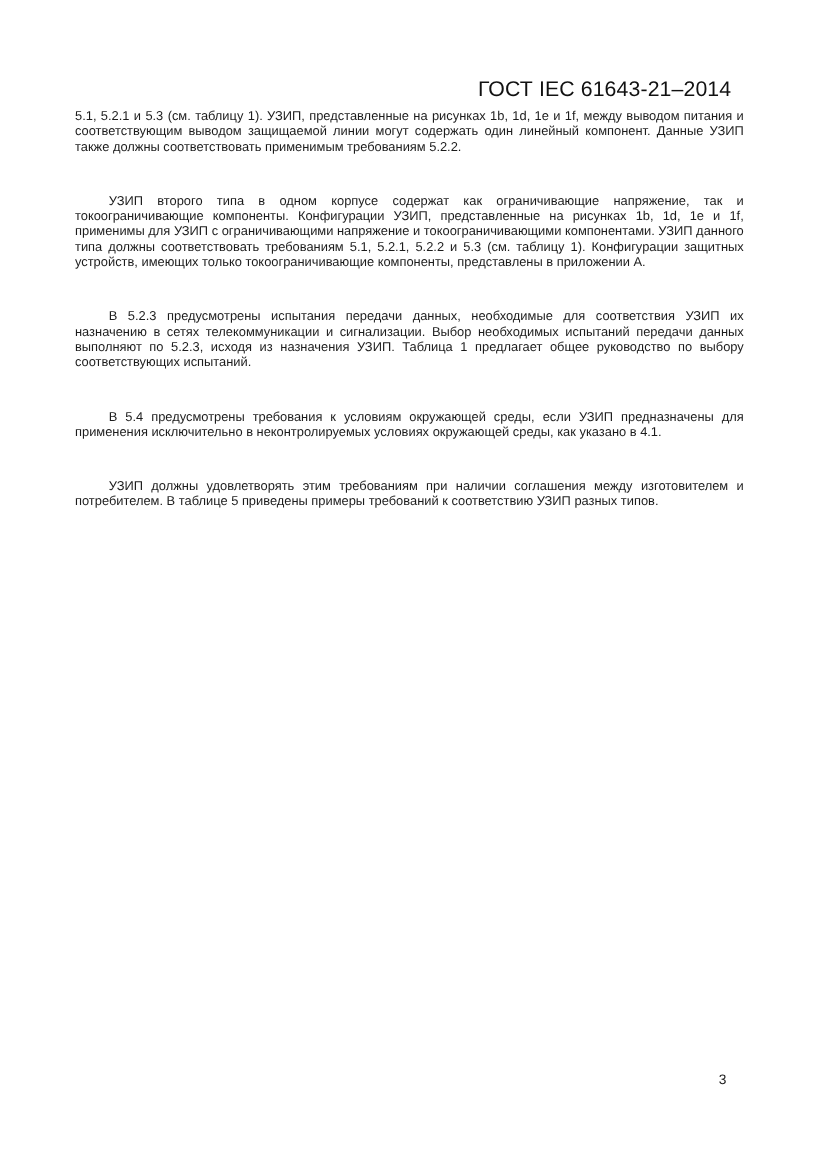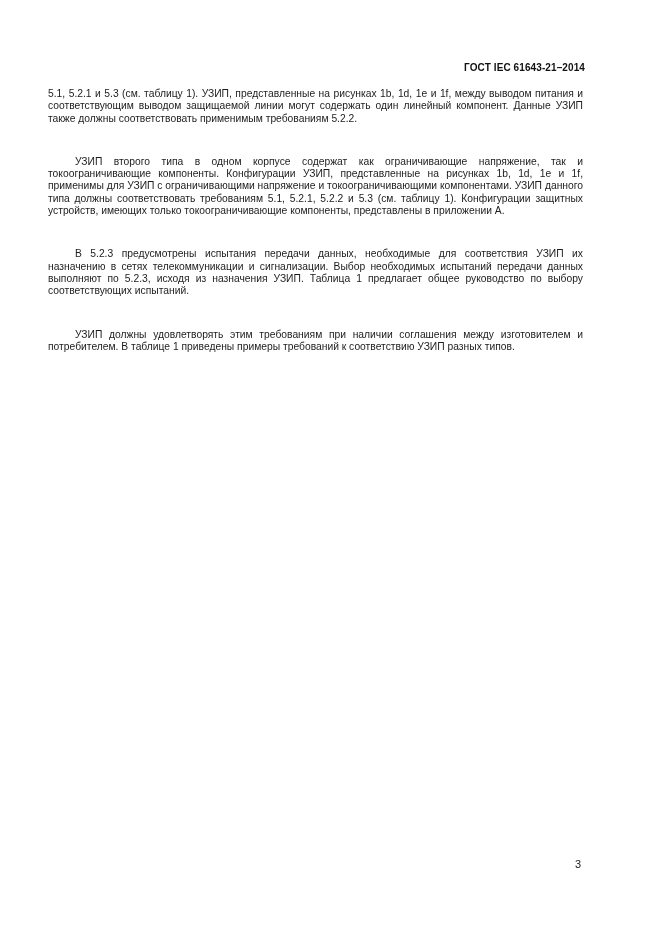--- a/index.html
+++ b/index.html
@@ -4,41 +4,42 @@
 <style>
   html, body { margin: 0; padding: 0; background: #ffffff; }
   body { width: 661px; height: 936px; position: relative; overflow: hidden; }
   .page {
     position: absolute; left: 0; top: 0; width: 661px; height: 936px;
     background: #ffffff; color: #1a1a1a;
     font-family: "Liberation Sans", sans-serif;
   }
   .header {
     position: absolute; top: 62px; right: 76px;
-    font-weight: bold; font-size: 10px; letter-spacing: 0.1px;
+    font-weight: normal; font-size: 17px; letter-spacing: 0.1px;
     color: #111;
   }
   .body-text {
-    position: absolute; left: 48px; top: 88px; width: 535px;
+    position: absolute; left: 60px; top: 88px; width: 535px;
     font-size: 10.3px; line-height: 12.3px; color: #1c1c1c;
   }
   .body-text p { margin: 0; text-align: justify; text-align-last: left; }
   .body-text p.indent { text-indent: 27px; margin-top: 31px; }
   .page-number {
     position: absolute; top: 858px; left: 575px;
     font-size: 11px; color: #222;
   }
 </style>
 </head>
 <body>
 
 <div class="page">
   <div class="header">ГОСТ IEC 61643-21–2014</div>
 
   <div class="body-text">
     <p>5.1, 5.2.1 и 5.3 (см. таблицу 1). УЗИП, представленные на рисунках 1b, 1d, 1e  и 1f, между выводом питания и соответствующим выводом защищаемой линии могут содержать один линейный компонент. Данные УЗИП также должны соответствовать применимым требованиям 5.2.2.</p>
     <p class="indent">УЗИП второго типа в одном корпусе содержат как ограничивающие напряжение, так и токоограничивающие компоненты. Конфигурации УЗИП, представленные на рисунках 1b, 1d, 1e  и 1f, применимы для УЗИП с ограничивающими напряжение и токоограничивающими компонентами. УЗИП данного типа должны соответствовать требованиям 5.1, 5.2.1, 5.2.2 и 5.3 (см. таблицу 1). Конфигурации защитных устройств, имеющих только токоограничивающие компоненты, представлены в приложении А.</p>
     <p class="indent">В 5.2.3 предусмотрены испытания передачи данных, необходимые для соответствия УЗИП их назначению в сетях телекоммуникации и сигнализации. Выбор необходимых испытаний передачи данных выполняют по 5.2.3, исходя из назначения УЗИП. Таблица 1 предлагает общее руководство по выбору соответствующих испытаний.</p>
-    <p class="indent">УЗИП должны удовлетворять этим требованиям  при наличии соглашения между изготовителем и потребителем. В таблице 1 приведены примеры требований к соответствию УЗИП разных типов.</p>
+    <p class="indent">В 5.4 предусмотрены требования к условиям окружающей среды, если УЗИП предназначены для применения исключительно в неконтролируемых условиях окружающей среды, как указано в 4.1.</p>
+    <p class="indent">УЗИП должны удовлетворять этим требованиям  при наличии соглашения между изготовителем и потребителем. В таблице 5 приведены примеры требований к соответствию УЗИП разных типов.</p>
   </div>
 
   <div class="page-number">3</div>
 </div>
 
 </body></html>

